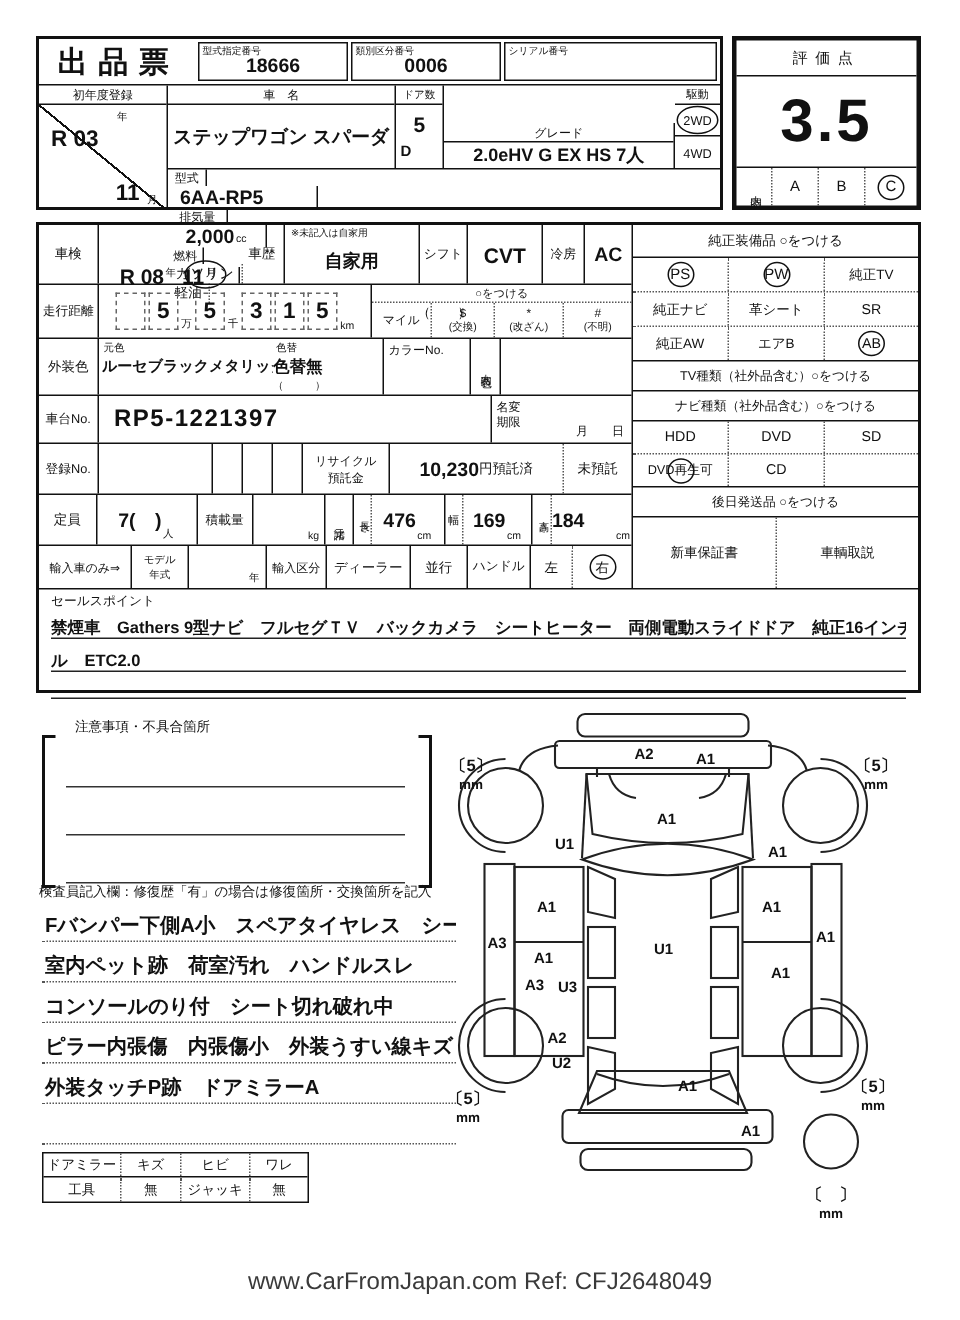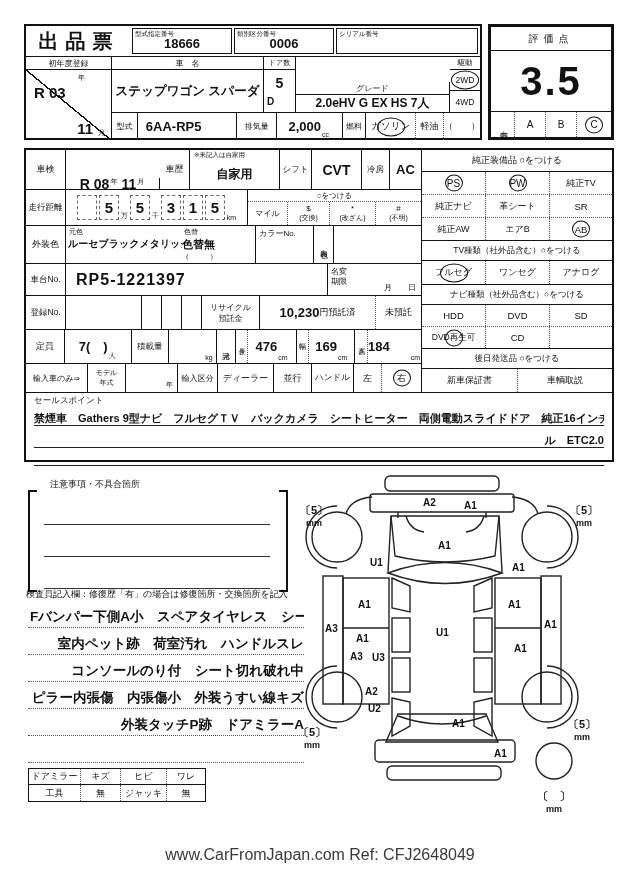--- a/index.html
+++ b/index.html
@@ -15,21 +15,21 @@
   .bb  { border-bottom: 1px solid #111; }
   .bbd { border-bottom: 1px dotted #555; }
   .bt  { border-top: 1px solid #111; }
   .cen { display: flex; align-items: center; justify-content: center; }
   .col { display: flex; flex-direction: column; }
   .lab { font-size: 8px; }
   .v   { font-weight: bold; }
   .tiny{ font-size: 7px; }
   .u   { font-size: 7px; align-self: flex-end; padding: 0 1px 2px 1px; }
   .vert{ writing-mode: vertical-rl; letter-spacing: 1px; }
-  .nw  { white-space: nowrap; overflow: hidden; text-align: right; }
+  .nw  { white-space: nowrap; overflow: hidden; }
   .mk  { position: relative; }
   .marked::after { content:""; position:absolute; left:50%; top:50%; width:26px; height:17px;
                    transform:translate(-50%,-50%); border:1.5px solid #111; border-radius:50%; }
   .marked.sm::after { width:16px; height:15px; }
   .dash { border:1px dashed #666; width:20px; height:25px; margin:0 1px; display:flex;
           align-items:center; justify-content:center; font-weight:bold; font-size:15px; }
   .uline { border-bottom: 1.5px solid #222; }
   .dotline { border-bottom: 1.5px dotted #555; }
   .hdrbox { border:1px solid #111; position:relative; margin:2px 2px 2px 0; }
   .hdrbox .lab { position:absolute; left:2px; top:1px; font-size:6.5px; }
@@ -86,21 +86,21 @@
             <div class="cen v nw" style="flex:1;font-size:12px;">2.0eHV G EX HS 7人</div>
           </div>
           <div class="col" style="width:30px;">
             <div class="bb cen" style="height:13px;font-size:7.5px;">駆動</div>
             <div class="bb cen mk marked" style="height:21px;font-size:8.5px;">
                 <span>2WD</span>
               </div>
             <div class="cen" style="flex:1;font-size:8.5px;">4WD</div>
           </div>
         </div>
-        <div class="r bt" style="height:28px;">
+        <div class="r bt" style="height:28px;flex-direction:column;">
           <div class="br cen lab" style="width:26px;">型式</div>
           <div class="br v" style="width:100px;font-size:13px;display:flex;align-items:center;padding-left:8px;">6AA-RP5</div>
           <div class="br cen lab" style="width:40px;">排気量</div>
           <div class="br r cen" style="width:66px;">
             <span class="v" style="font-size:13px;">2,000</span>
             <span class="u">cc</span>
           </div>
           <div class="br cen lab" style="width:24px;">燃料</div>
           <div class="brd cen mk marked" style="width:50px;font-size:9.5px;">
               <span>ガソリン</span>
@@ -303,27 +303,20 @@
           <div class="cen" style="flex:1;font-size:9.5px;">SR</div>
         </div>
         <div class="r bb" style="height:23px;">
           <div class="brd cen" style="width:64px;font-size:9px;">純正AW</div>
           <div class="brd cen" style="width:64px;font-size:9px;">エアB</div>
           <div class="cen mk sm marked" style="flex:1;font-size:9.5px;">
               <span>AB</span>
             </div>
         </div>
         <div class="bb cen" style="height:20px;font-size:8.5px;">TV種類（社外品含む）○をつける</div>
-        <div class="r bb" style="height:24px;">
-          <div class="brd cen mk marked" style="width:64px;font-size:9px;">
-              <span>フルセグ</span>
-            </div>
-          <div class="brd cen" style="width:64px;font-size:9px;">ワンセグ</div>
-          <div class="cen" style="flex:1;font-size:9px;">アナログ</div>
-        </div>
         <div class="bb cen" style="height:20px;font-size:8.5px;">ナビ種類（社外品含む）○をつける</div>
         <div class="r bbd" style="height:22px;">
           <div class="brd cen" style="width:64px;font-size:9.5px;">HDD</div>
           <div class="brd cen" style="width:64px;font-size:9.5px;">DVD</div>
           <div class="cen" style="flex:1;font-size:9.5px;">SD</div>
         </div>
         <div class="r bb" style="height:22px;">
           <div class="brd cen mk sm marked" style="width:64px;font-size:8.5px;">
               <span>DVD再生可</span>
             </div>

